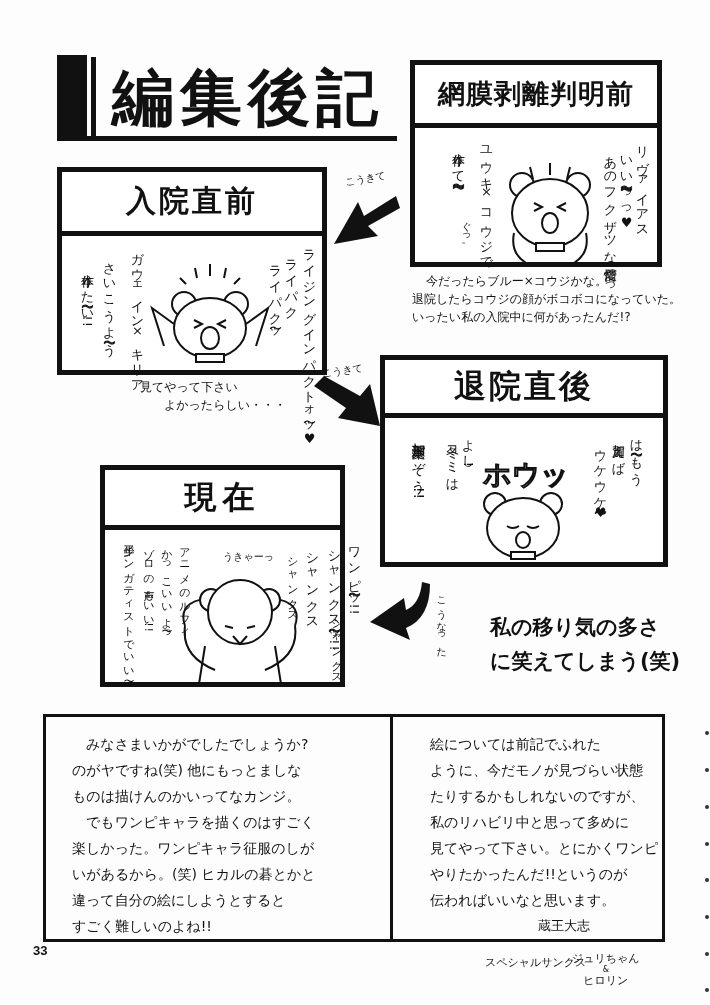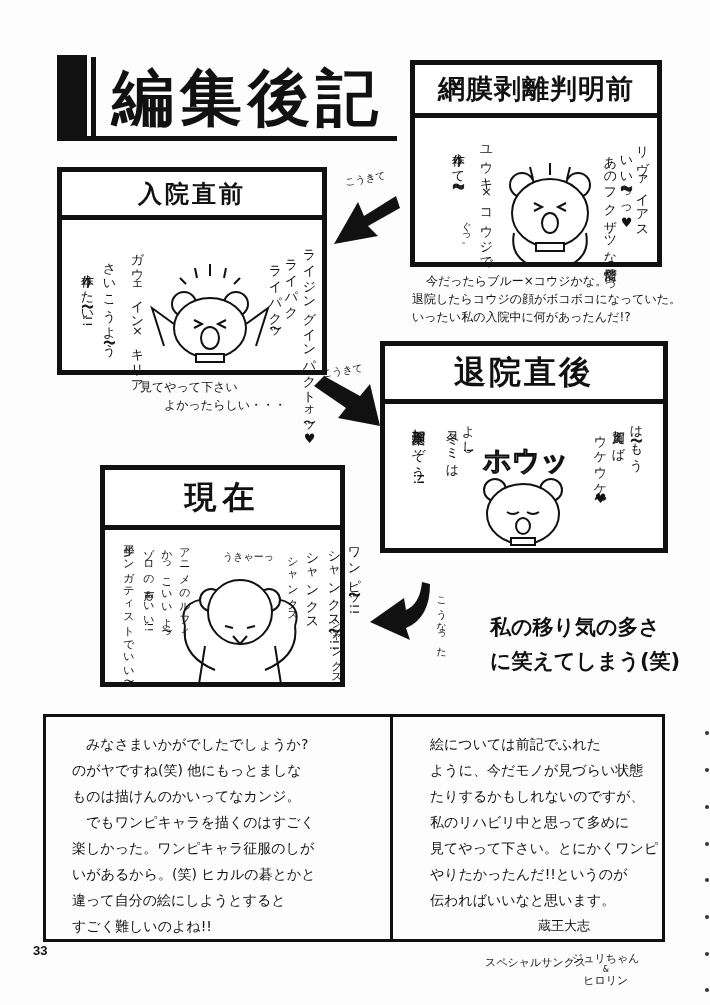--- a/index.html
+++ b/index.html
@@ -39,21 +39,21 @@
 </style>
 </head>
 <body>
 
 <div class="abs title-bar"></div>
 <div class="abs title-bar2"></div>
 <div class="abs title-underline"></div>
 <div class="abs title-text">編集後記</div>
 
 <div class="panel" style="left:410px; top:60px; width:252px; height:207px;">
-  <div class="panel-head" style="height:53px; font-size:27px; letter-spacing:1px;">
+  <div class="panel-head" style="height:63px; font-size:27px; letter-spacing:1px;">
     <span>網膜剥離判明前</span>
   </div>
   <div class="vtext" style="left:220px; top:72px;">リヴァイアス</div>
   <div class="vtext" style="left:204px; top:82px;">いい〜〜〜〜っっ♥</div>
   <div class="vtext" style="left:188px; top:82px;">あのフクザツな愛情だっ</div>
   <div class="vtext" style="left:64px; top:72px;">ユウキ×コウジで</div>
   <div class="vtext" style="left:36px; top:78px;">本作りて〜〜〜〜</div>
   <div class="vtext" style="left:44px; top:150px; font-size:10px;">ぐっ。</div>
   <svg class="bear" style="left:85px; top:98px;" width="100" height="100" viewBox="0 0 100 100">
     <circle cx="22" cy="22" r="12" fill="#fff" stroke="#111" stroke-width="2"></circle>
@@ -71,21 +71,21 @@
   <div style="margin-left:-14px;">退院したらコウジの顔がボコボコになっていた。</div>
   <div style="margin-left:-14px;">いったい私の入院中に何があったんだ!?</div>
 </div>
 
 <svg class="abs" style="left:328px; top:188px;" width="72" height="60" viewBox="0 0 72 60">
   <path d="M68 8 L36 28 L30 14 L6 56 L50 48 L40 38 L72 20 Z" fill="#111"></path>
 </svg>
 <div class="arrow-label" style="left:345px; top:172px; transform:rotate(-10deg);">こうきて</div>
 
 <div class="panel" style="left:57px; top:167px; width:270px; height:208px;">
-  <div class="panel-head" style="height:48px; font-size:24px; letter-spacing:3px;">
+  <div class="panel-head" style="height:64px; font-size:30px; letter-spacing:3px;">
     <span>入院直前</span>
   </div>
   <div class="vtext" style="left:240px; top:68px;">ライジングインパクトォ〜ッ♥</div>
   <div class="vtext" style="left:222px; top:78px;">ライパク</div>
   <div class="vtext" style="left:206px; top:84px;">ライパク〜ッ</div>
   <div class="vtext" style="left:68px; top:72px;">ガウェイン×キリア</div>
   <div class="vtext" style="left:40px; top:82px;">さいこうよ〜〜う</div>
   <div class="vtext" style="left:18px; top:92px;">本作りた〜〜い!!</div>
   <svg class="bear" style="left:88px; top:92px;" width="120" height="108" viewBox="0 0 120 108">
     <path d="M45 4 l2 10 M60 0 l0 12 M76 4 l-2 10 M30 14 l6 6 M90 14 l-6 6" stroke="#111" stroke-width="2"></path>
@@ -101,21 +101,21 @@
 <div class="caption" style="left:140px; top:378px;">
   <div>見てやって下さい</div>
   <div style="margin-left:24px;">よかったらしい・・・</div>
 </div>
 
 <svg class="abs" style="left:312px; top:374px;" width="70" height="60" viewBox="0 0 70 60">
   <path d="M2 12 L34 34 L26 44 L68 52 L58 10 L48 22 L12 2 Z" fill="#111"></path>
 </svg>
 <div class="arrow-label" style="left:322px; top:364px; transform:rotate(-8deg);">こうきて</div>
 
-<div class="panel" style="left:380px; top:341px; width:288px; height:212px;">
+<div class="panel" style="left:380px; top:355px; width:288px; height:212px;">
   <div class="panel-head" style="height:58px; font-size:32px; letter-spacing:3px;">
     <span>退院直後</span>
   </div>
   <div class="vtext" style="left:244px; top:70px;">は〜〜もう</div>
   <div class="vtext" style="left:226px; top:74px;">加賀えば</div>
   <div class="vtext" style="left:208px; top:80px;">ウケウケ〜〜♥</div>
   <div class="vtext" style="left:76px; top:70px;">よし!</div>
   <div class="vtext" style="left:60px; top:76px;">冬コミは</div>
   <div class="vtext" style="left:26px; top:72px; font-size:14px;">加賀受本だぞう!!</div>
   <div class="abs" style="left:98px; top:96px; font-size:28px; font-weight:bold; -webkit-text-stroke:1px #111; color:#fff;">ホウッ</div>

